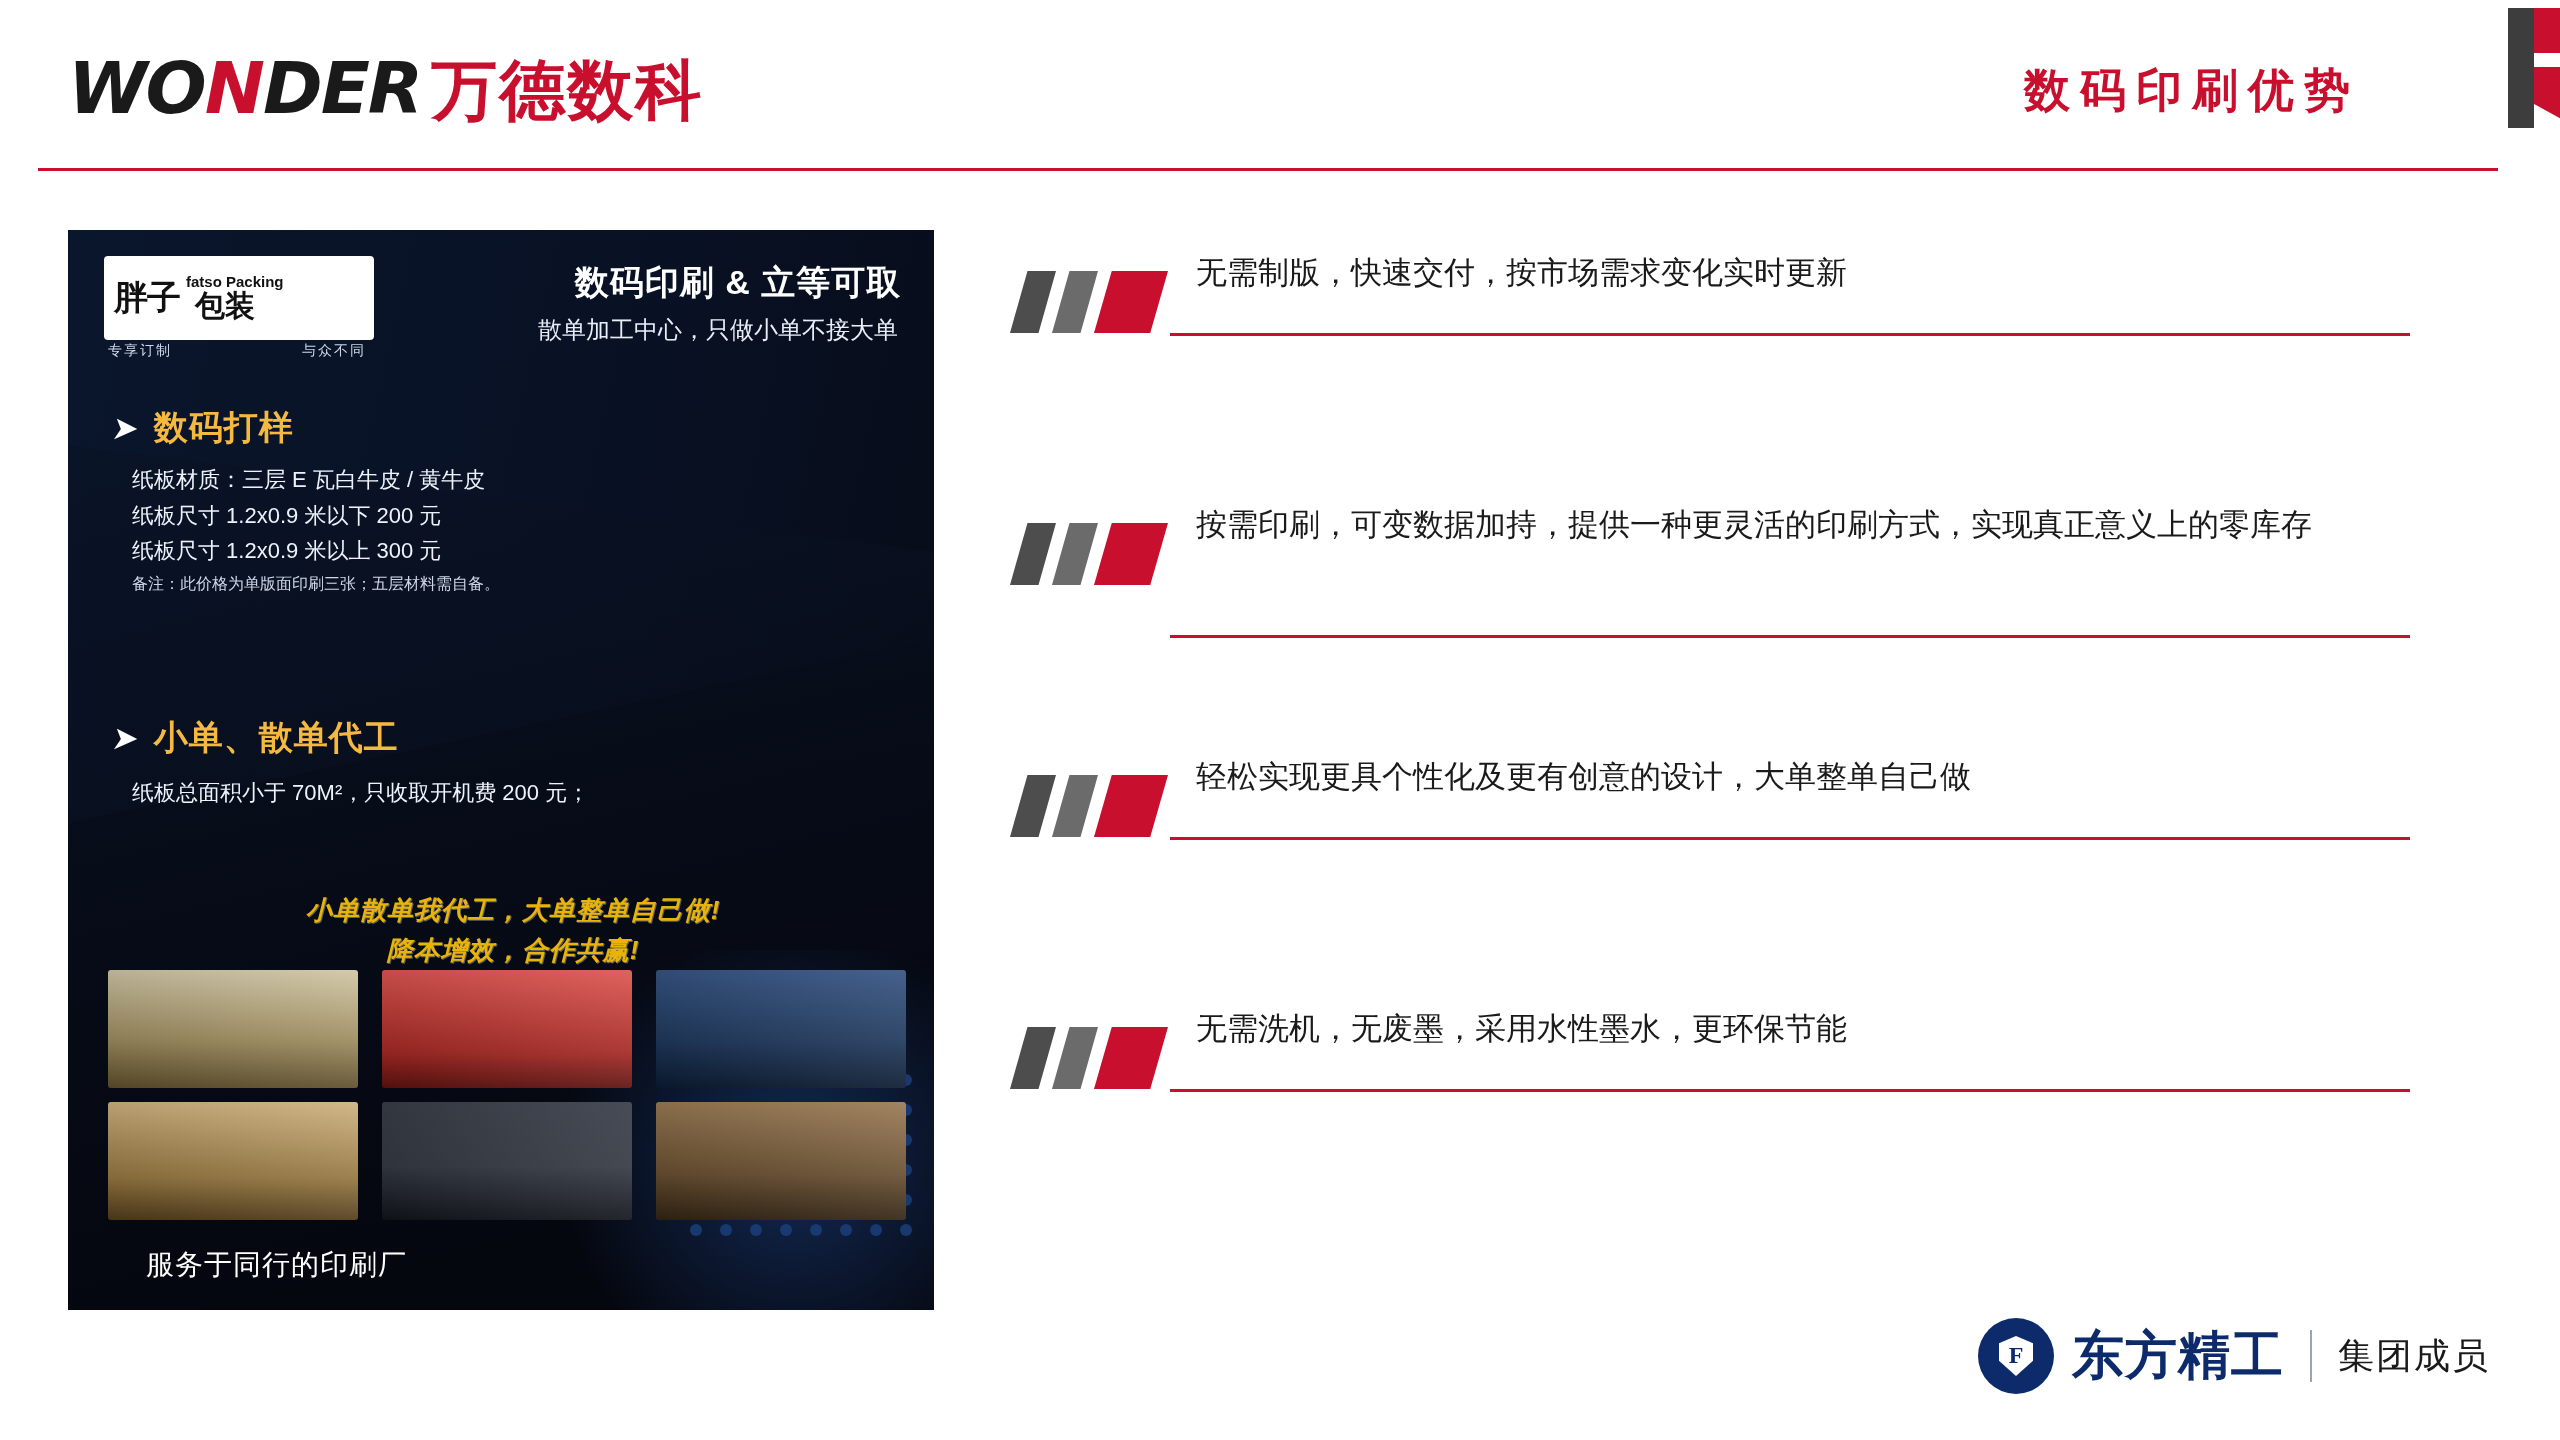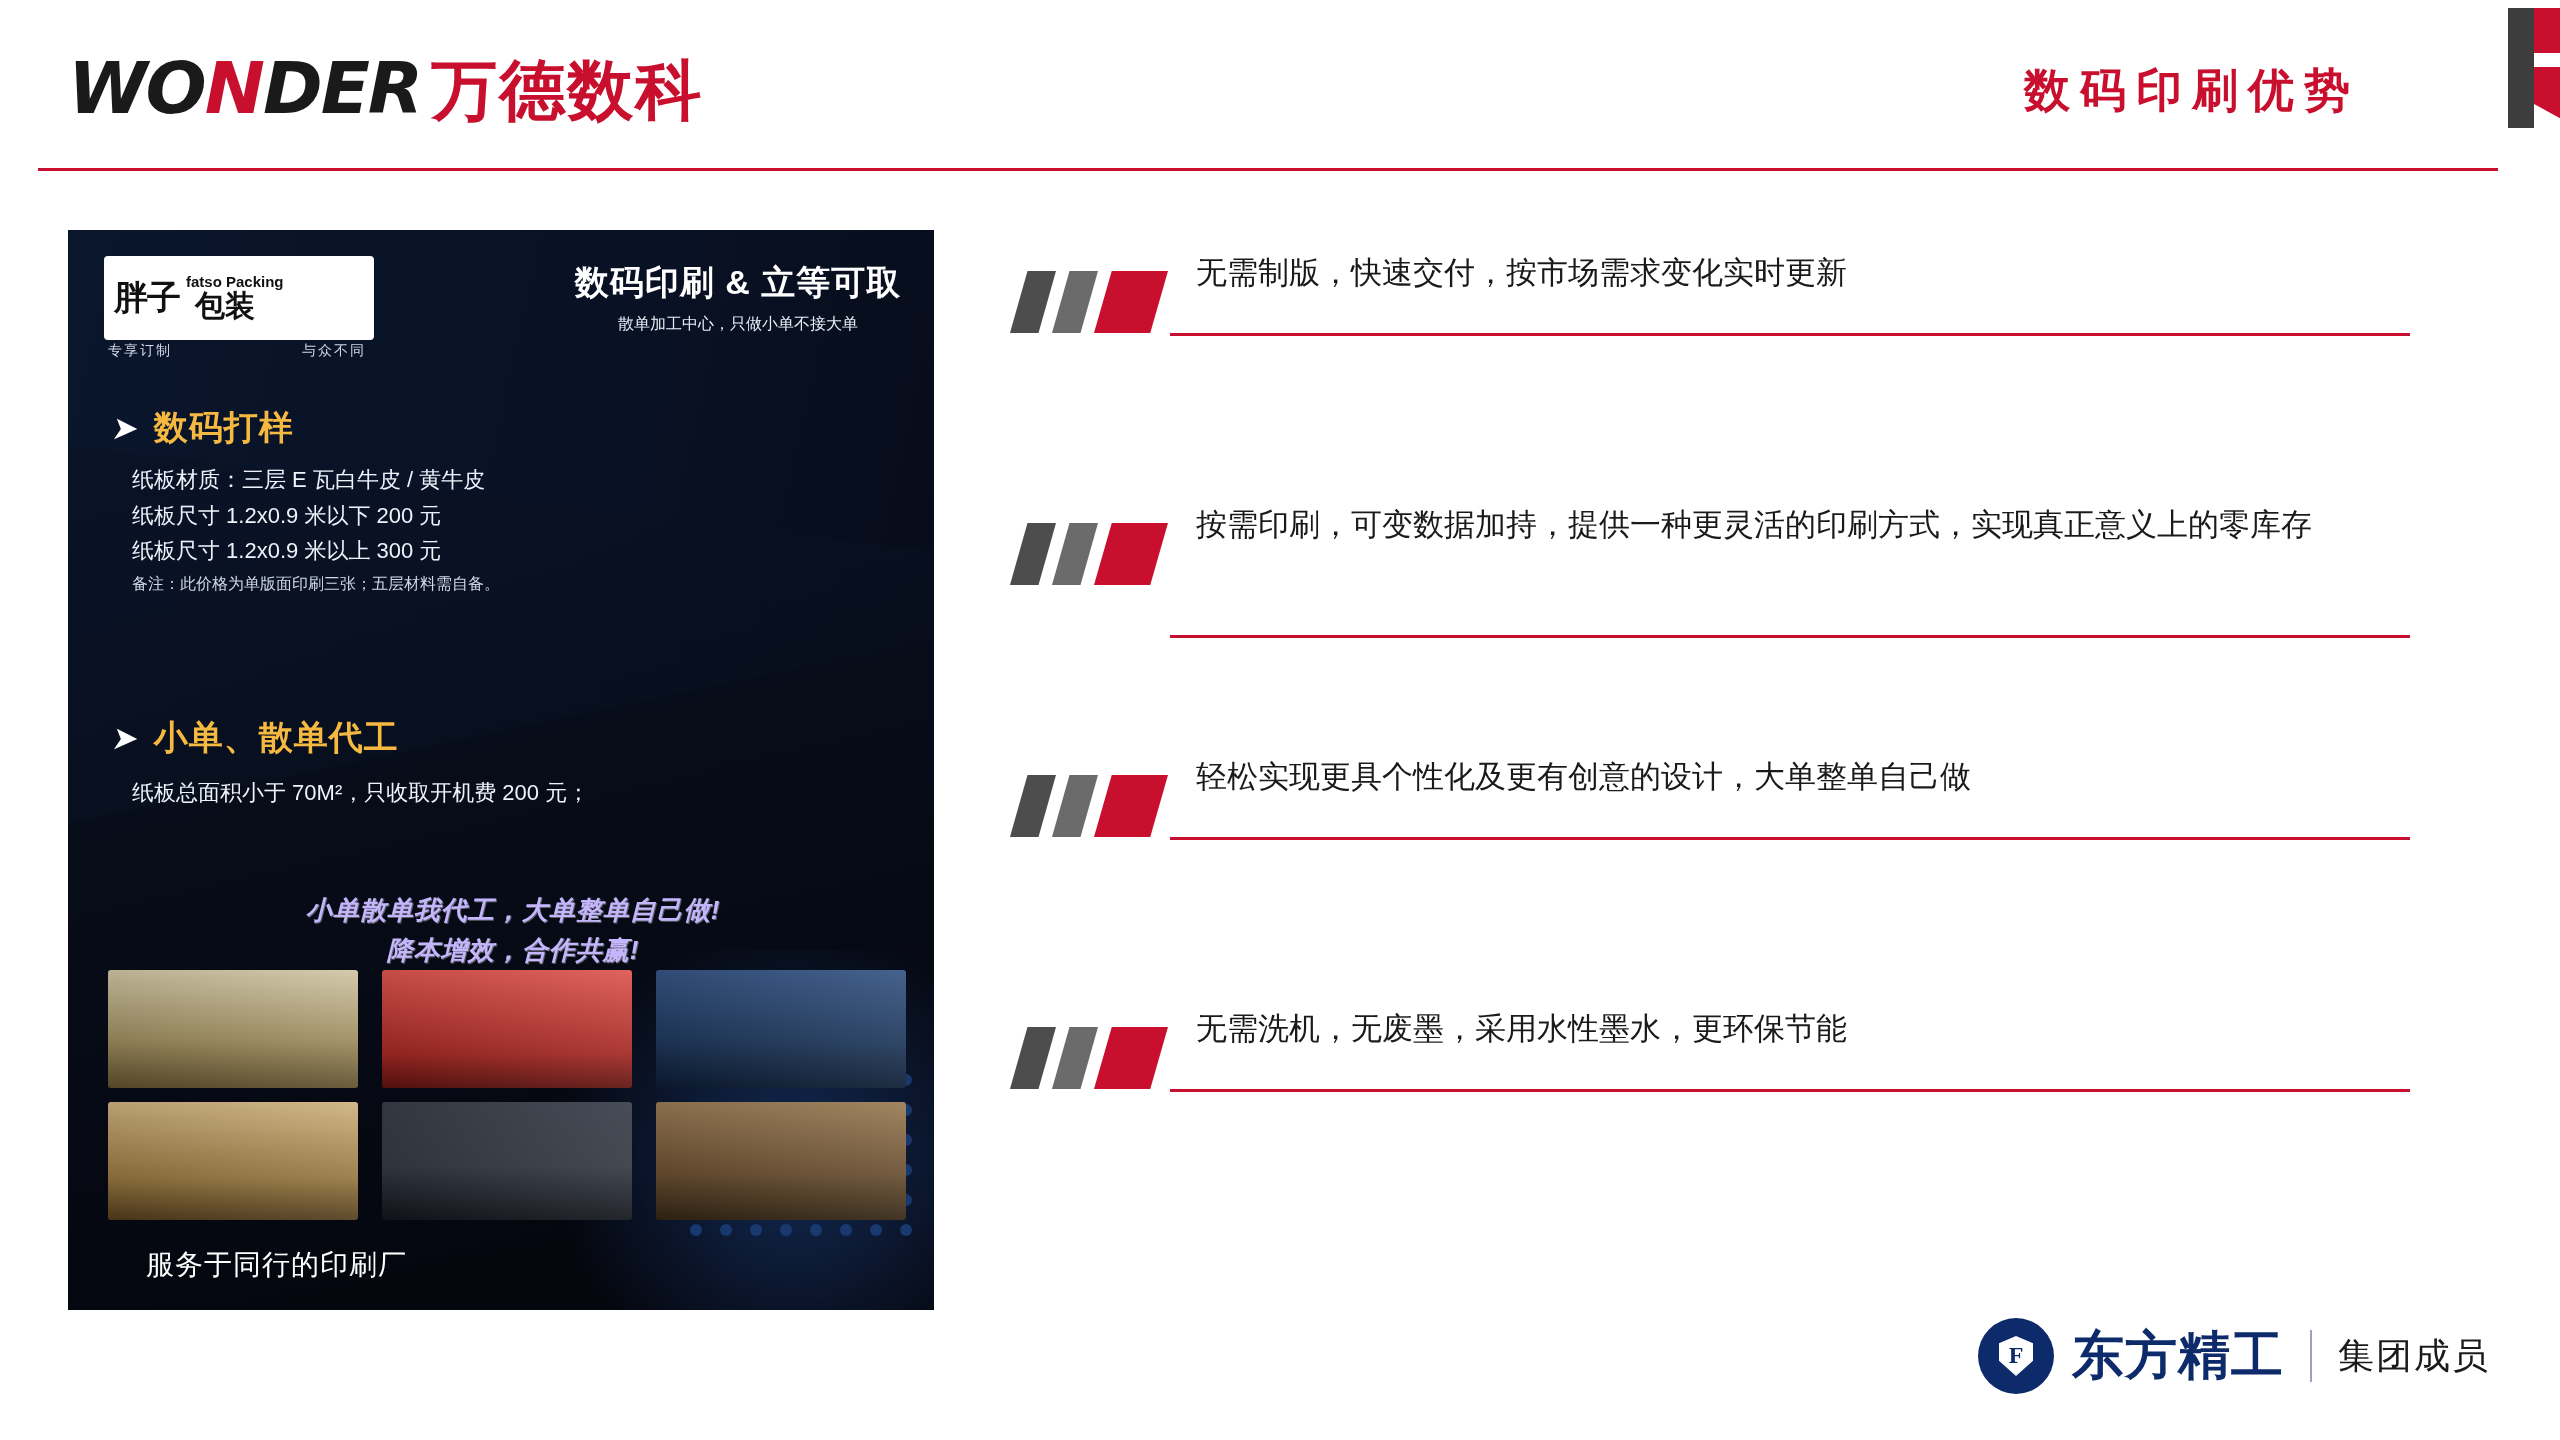--- a/index.html
+++ b/index.html
@@ -163,22 +163,21 @@
     text-align: center;
     font-size: 34px;
     font-weight: 700;
     color: #ffffff;
     letter-spacing: 1px;
   }
   .poster-head-sub {
     position: absolute;
     left: 470px; top: 84px;
     width: 400px;
-    text-align: center;
-    font-size: 16px;
+    font-size: 24px;
     color: #e8eef8;
   }
 
   .sec-title {
     position: absolute;
     display: flex;
     align-items: center;
     font-size: 34px;
     font-weight: 900;
     color: #f5b841;
@@ -206,21 +205,21 @@
     font-size: 16px;
     color: #cfd8e8;
     margin-top: 2px;
   }
 
   .slogan {
     position: absolute;
     left: 0; top: 660px;
     width: 890px;
     text-align: center;
-    color: #c4b5fd;
+    color: #eab308;
     font-weight: 900;
     font-style: italic;
     font-size: 26px;
     line-height: 1.55;
     letter-spacing: 1px;
     text-shadow: 1px 1px 0 rgba(255,255,255,.35);
   }
 
   .photo-grid {
     position: absolute;

